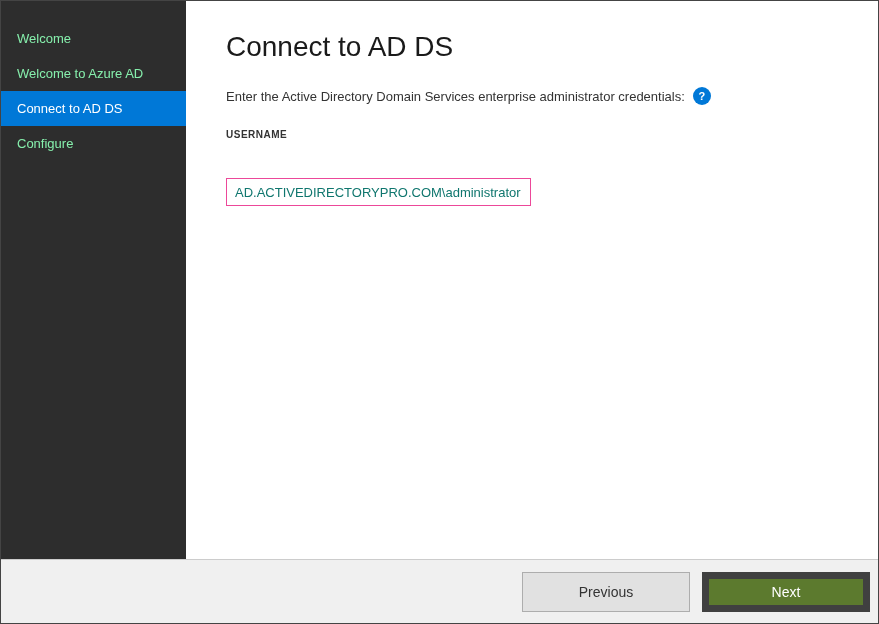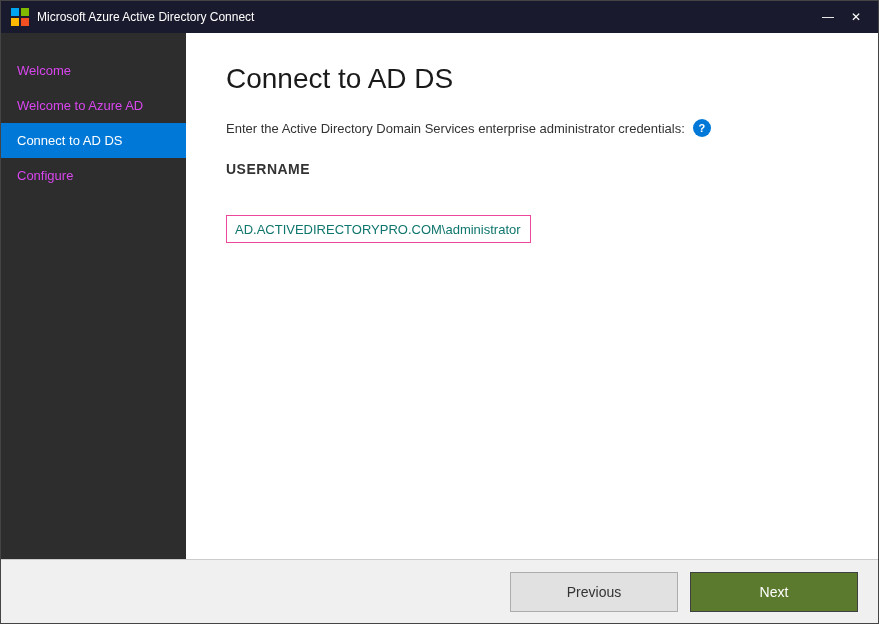--- a/index.html
+++ b/index.html
@@ -73,21 +73,21 @@
 
     .sidebar {
       width: 185px;
       background: #2d2d2d;
       flex-shrink: 0;
       padding-top: 20px;
     }
 
     .sidebar-item {
       padding: 10px 16px;
-      color: #d946ef;
+      color: #86efac;
       font-size: 13px;
       cursor: pointer;
     }
 
     .sidebar-item.active {
       background: #0078d7;
       color: white;
     }
 
     .main-content {
@@ -130,21 +130,21 @@
       font-weight: bold;
       cursor: pointer;
       flex-shrink: 0;
     }
 
     .field-group {
       margin-bottom: 20px;
     }
 
     .field-label {
-      font-size: 14px;
+      font-size: 10px;
       font-weight: 600;
       color: #333;
       letter-spacing: 0.5px;
       margin-bottom: 6px;
       text-transform: uppercase;
     }
 
     .field-input {
       width: 305px;
       height: 28px;
@@ -162,67 +162,52 @@
       font-size: 14px;
     }
 
     .footer {
       background: #f0f0f0;
       height: 64px;
       border-top: 1px solid #cccccc;
       display: flex;
       align-items: center;
       justify-content: flex-end;
-      padding: 0 20px;
+      padding: 0 8px;
       gap: 12px;
       flex-shrink: 0;
     }
 
     .btn-previous {
       width: 168px;
       height: 40px;
       background: #e1e1e1;
       border: 1px solid #adadad;
       color: #333;
       font-size: 14px;
       cursor: pointer;
       font-family: 'Segoe UI', Tahoma, Geneva, Verdana, sans-serif;
     }
 
     .btn-next {
       width: 168px;
       height: 40px;
       background: #5c7a2e;
-      border: 1px solid #404040;
+      border: 7px solid #404040;
       color: white;
       font-size: 14px;
       cursor: pointer;
       font-family: 'Segoe UI', Tahoma, Geneva, Verdana, sans-serif;
     }
   </style>
 </head>
 <body>
 
 <div class="window">
 
-  <div class="title-bar">
-    <div class="title-bar-icon">
-      <svg width="18" height="18" viewBox="0 0 18 18">
-        <rect width="8" height="8" fill="#00a4ef"></rect>
-        <rect x="10" width="8" height="8" fill="#7fba00"></rect>
-        <rect y="10" width="8" height="8" fill="#ffb900"></rect>
-        <rect x="10" y="10" width="8" height="8" fill="#f25022"></rect>
-      </svg>
-    </div>
-    <span class="title-bar-text">Microsoft Azure Active Directory Connect</span>
-    <div class="title-bar-controls">
-      <button class="title-bar-btn">—</button>
-      <button class="title-bar-btn close">✕</button>
-    </div>
-  </div>
 
   <div class="content-area">
 
     <div class="sidebar">
       <div class="sidebar-item">
         <span>Welcome</span>
       </div>
       <div class="sidebar-item">
         <span>Welcome to Azure AD</span>
       </div>

